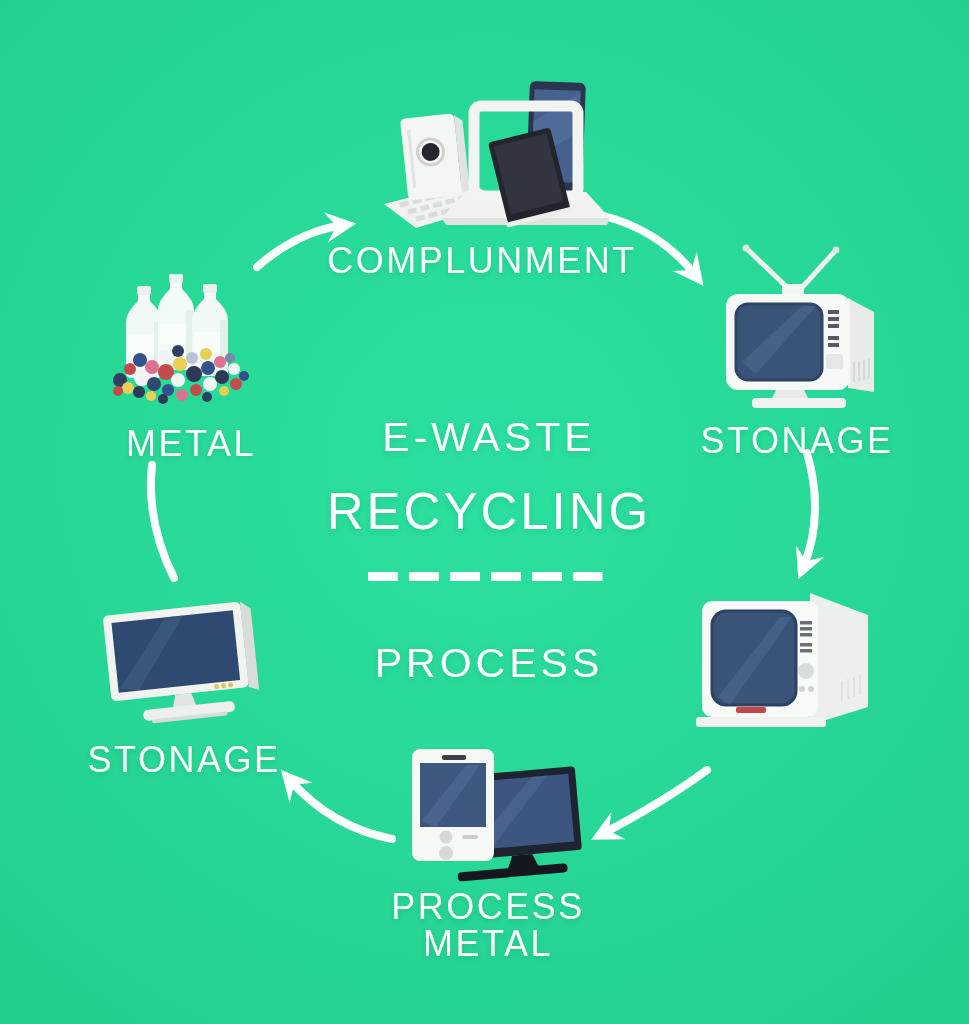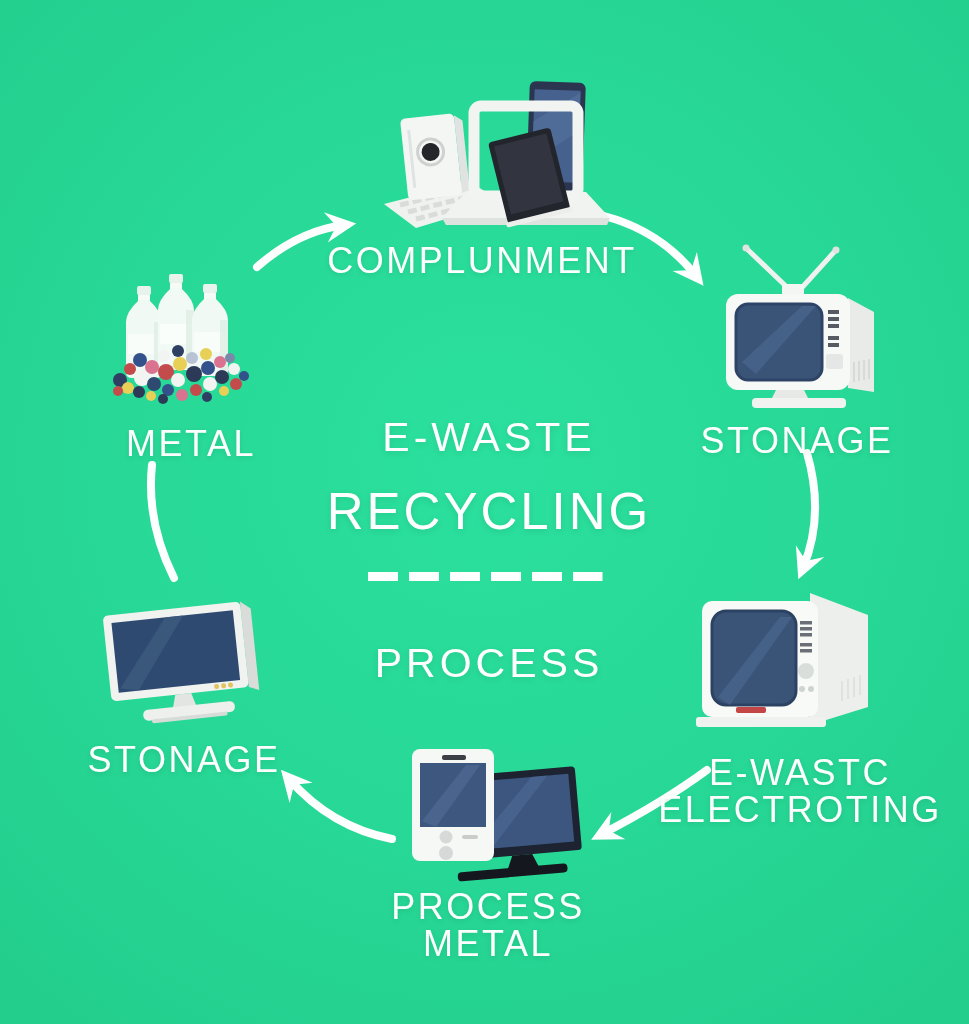--- a/index.html
+++ b/index.html
@@ -138,24 +138,20 @@
         <rect x="108" y="48" width="12" height="3.5"></rect>
       <rect x="108" y="58" width="12" height="3.5"></rect>
         <rect x="108" y="64" width="12" height="3.5"></rect>
     </g>
     <circle cx="114" cy="86" r="8" fill="#dadedb"></circle>
     <circle cx="110" cy="104" r="3" fill="#cfd4d1"></circle>
       <circle cx="119" cy="104" r="3" fill="#cfd4d1"></circle>
     <rect x="44" y="122" width="30" height="6" rx="2" fill="#c44545"></rect>
     <rect x="4" y="132" width="130" height="10" rx="3" fill="#eff2ef"></rect>
   </svg>
-  <div class="label" style="left:800px;top:754px">
-    <span class="line">E-WASTC</span>
-    <span class="line">ELECTROTING</span>
-  </div>
 
   <svg class="abs" style="left:406px;top:745px" width="180" height="138" viewBox="0 0 180 138">
     <g transform="rotate(-5 115 85)">
       <rect x="58" y="26" width="116" height="84" rx="4" fill="#1d2330"></rect>
       <rect x="65" y="33" width="102" height="68" fill="#3c5680"></rect>
       <polygon points="68,96 130,33 146,33 84,101" fill="#4a6690" opacity="0.8"></polygon>
       <polygon points="104,110 124,110 130,124 98,124" fill="#14171d"></polygon>
       <rect x="48" y="122" width="110" height="9" rx="4" fill="#14171d"></rect>
     </g>
     <rect x="6" y="4" width="82" height="112" rx="8" fill="#f6f8f6"></rect>

